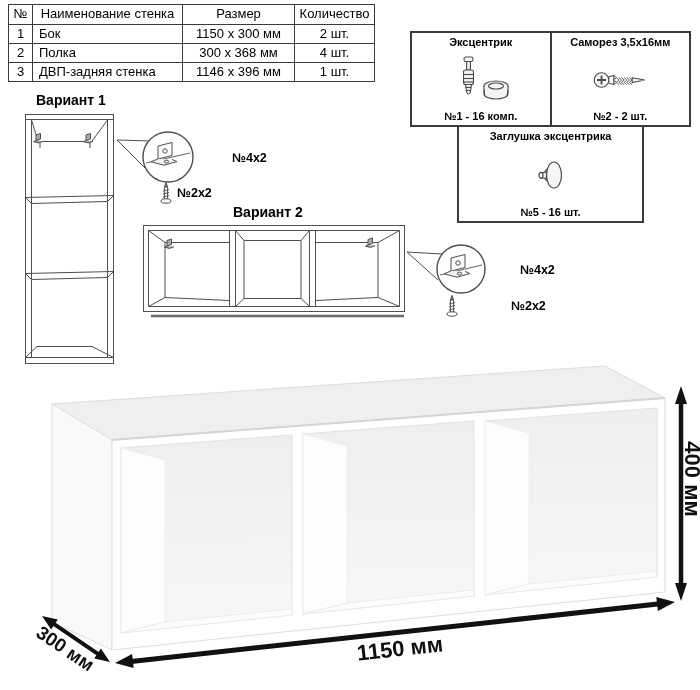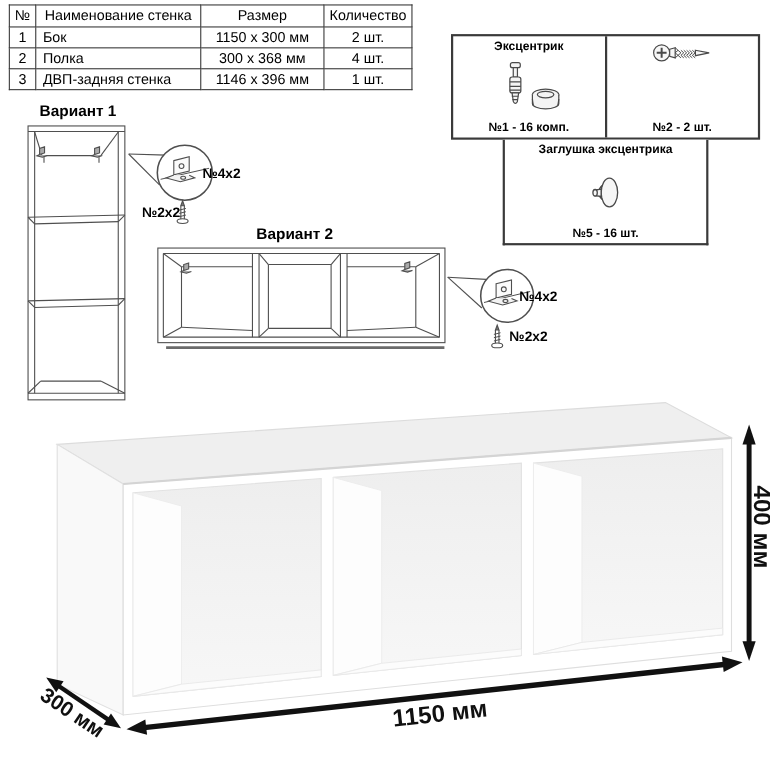--- a/index.html
+++ b/index.html
@@ -21,21 +21,21 @@
   .hw2{left:457px;top:127px;width:187px;height:96px;border-top:none;}
   .hwcell{flex:1;display:flex;flex-direction:column;align-items:center;justify-content:space-between;
         padding:3px 2px 2px 2px;border-left:2px solid #3a3a3a;min-width:0;}
   .hwcell:first-child{border-left:none;}
   .hwname,.hwcount{font-size:11px;font-weight:bold;text-align:center;line-height:1.15;}
   .hwicon{flex:0 0 auto;margin:1px 0;}
 
   
   .lbl{position:absolute;font-weight:bold;white-space:nowrap;}
   .vtitle{font-size:14px;}
-  .callout-lbl{font-size:12.5px;}
+  .callout-lbl{font-size:12.5px;margin-left:48px;}
   .dim{position:absolute;font-weight:bold;color:#101010;text-align:center;white-space:nowrap;}
   #dimW{left:310px;top:636px;width:180px;font-size:22px;transform:rotate(-6.3deg);}
   #dimH{left:632px;top:466px;width:120px;font-size:22px;transform:rotate(90deg);}
   #dimD{left:5px;top:638px;width:120px;font-size:19px;transform:rotate(34deg);}
 </style>
 </head>
 <body>
 
 <div class="page">
 
@@ -260,20 +260,21 @@
           <ellipse cx="47" cy="30" rx="12" ry="5"></ellipse>
           <path d="M35 30 v8 a12 5 0 0 0 24 0 v-8"></path>
           <ellipse cx="47" cy="30" rx="7.5" ry="3" fill="none"></ellipse>
           <line x1="35" y1="34" x2="35.8" y2="40"></line>
           <line x1="59" y1="34" x2="58.2" y2="40"></line>
         </g>
       </svg>
       <div class="hwcount">№1 - 16 комп.</div>
     </div>
     <div class="hwcell">
+      <div class="hwname">Саморез 3,5х16мм</div>
       <svg class="hwicon" width="54" height="22" viewBox="0 0 54 22">
         <g stroke="#4a4a4a" stroke-width="1.1" fill="#f7f7f7">
           <circle cx="8.5" cy="11" r="7.3"></circle>
           <path d="M8.5 6.5 v9 M4 11 h9" stroke-width="1.8" fill="none"></path>
           <path d="M15.8 7.8 l5 -1.4 v9.2 l-5 -1.4 z"></path>
           <path d="M20.8 6.4 l2.6 2.3 -2.6 2.3 2.6 2.3 -2.6 2.3 M23.4 8.7 l2.6 2.3 -2.6 2.3 2.6 2.3 M26 8.7 l2.6 2.3 -2.6 2.3 2.6 2.3 M28.6 8.7 l2.6 2.3 -2.6 2.3 2.6 2.3 M31.2 8.7 l2.6 2.3 -2.6 2.3 2.6 2.3 M33.8 8.7 l2.6 2.3 -2.6 2.3 2.6 2.3 M36.4 8.7 l2.6 2.3 -2.6 2.3 2.6 2.3" fill="none" stroke-width="0.9"></path>
           <path d="M39.2 8.7 l12.5 2.3 -12.5 2.6 z"></path>
         </g>
       </svg>
       <div class="hwcount">№2 - 2 шт.</div>

